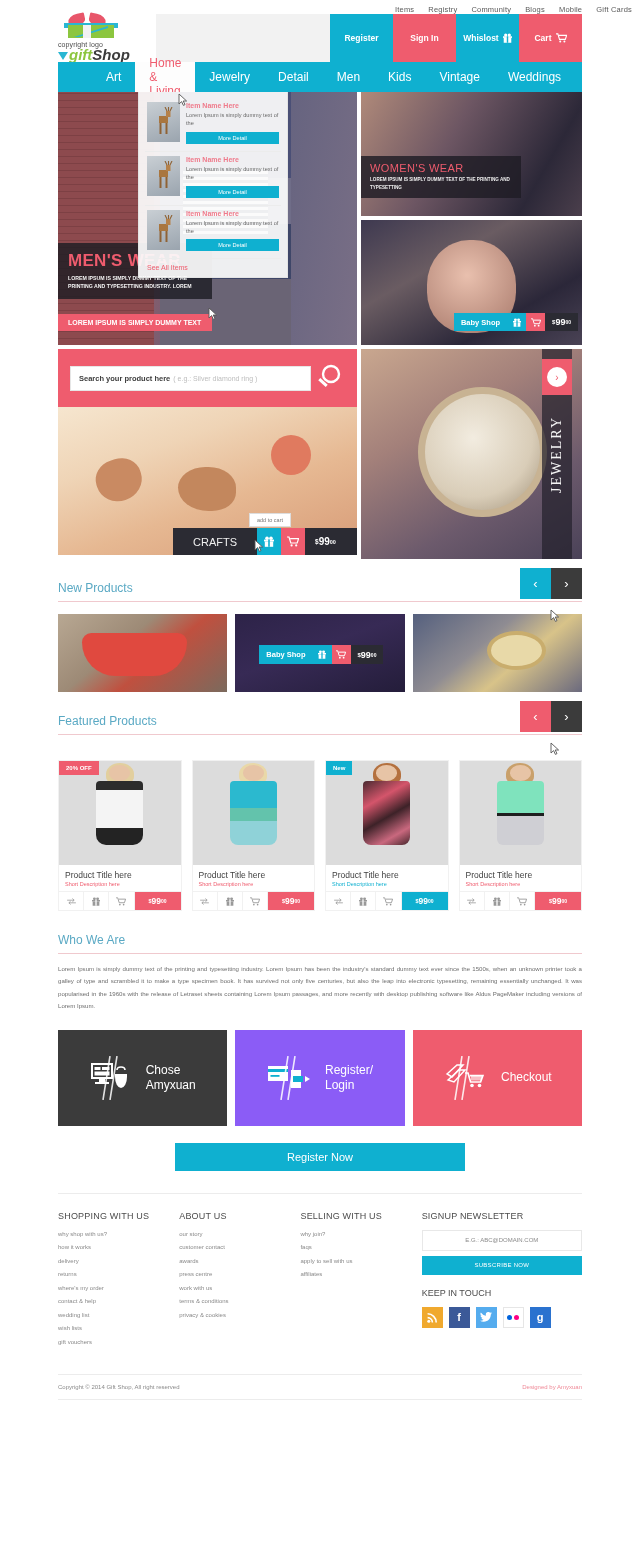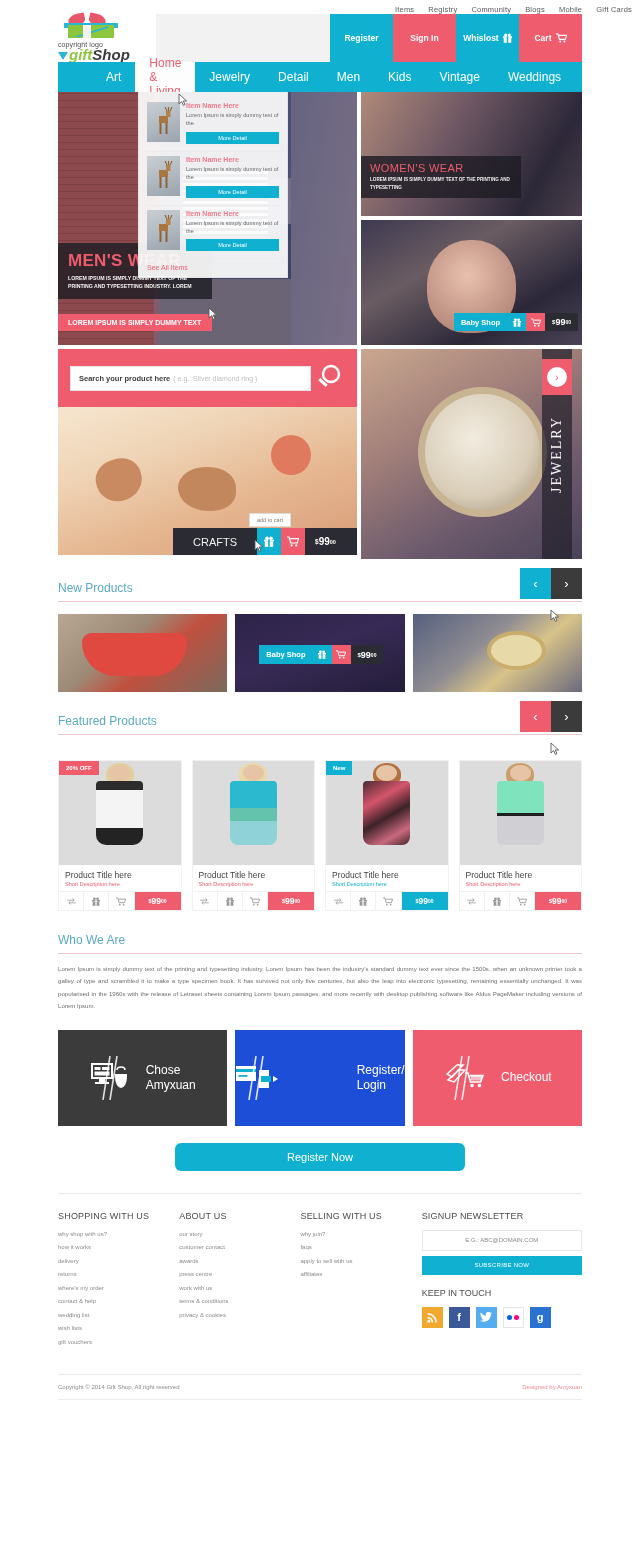--- a/index.html
+++ b/index.html
@@ -202,25 +202,25 @@
   .pprice .cur { font-size:5.5px; }
 
   
   .whobody { margin: 9px 58px 0; font-size: 6.1px; color:#6e6e6e; line-height: 2.05; text-align: justify; }
 
   
   .procrow { margin: 17px 58px 0; display:flex; gap: 8px; }
   .proc { flex:1; height: 96px; display:flex; align-items:center; justify-content:center; gap:10px;
     color:#fff; cursor:pointer; }
   .proc.dark { background:#3b3b3b; }
-  .proc.cyan { background:#1d4ed8;justify-content:space-between; }
+  .proc.cyan { background:#8b5cf6; }
   .proc.pink { background:#ef5c6e; }
   .proc-label { font-size: 12px; line-height: 1.25; }
   .regbtn { margin: 17px auto 0; width: 290px; height: 28px; background:#0fb0d0; color:#fff;
-    display:flex; align-items:center; justify-content:center; font-size:11px; cursor:pointer;border-radius:6px; }
+    display:flex; align-items:center; justify-content:center; font-size:11px; cursor:pointer; }
 
   
   .footsep { margin: 22px 58px 0; border-top:1px solid #ececec; }
   .foot { margin: 17px 58px 0; display:flex; }
   .fcol { width: 127px; }
   .fcol.wide { width: 168px; }
   .fhead { font-size: 9px; color: #4b4b4b; letter-spacing: .2px; }
   .flist { margin-top: 10px; }
   .flist a { display:block; font-size: 6px; color:#8a8a8a; text-decoration:none; margin-bottom: 7.5px; }
   .nlinput { margin-top:9px; height:21px; border:1px solid #e8e8e8; display:flex; align-items:center;

